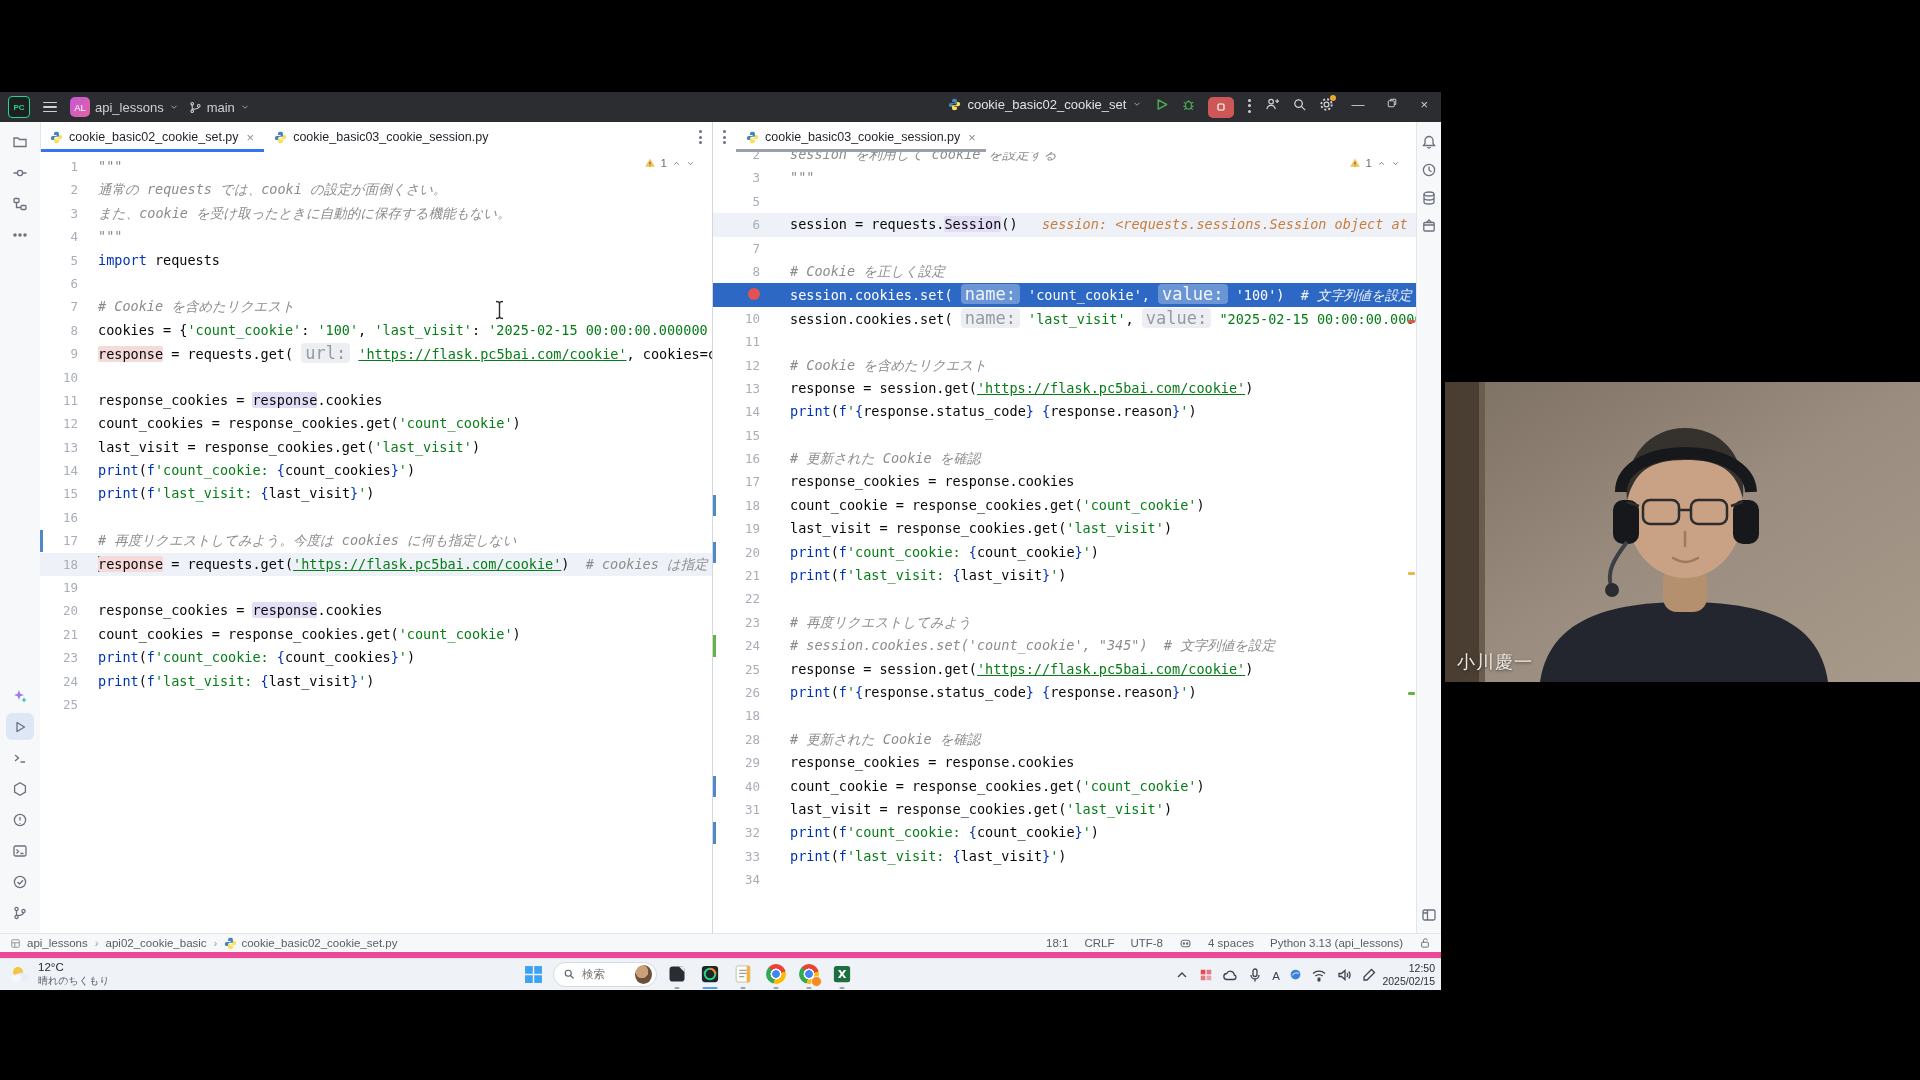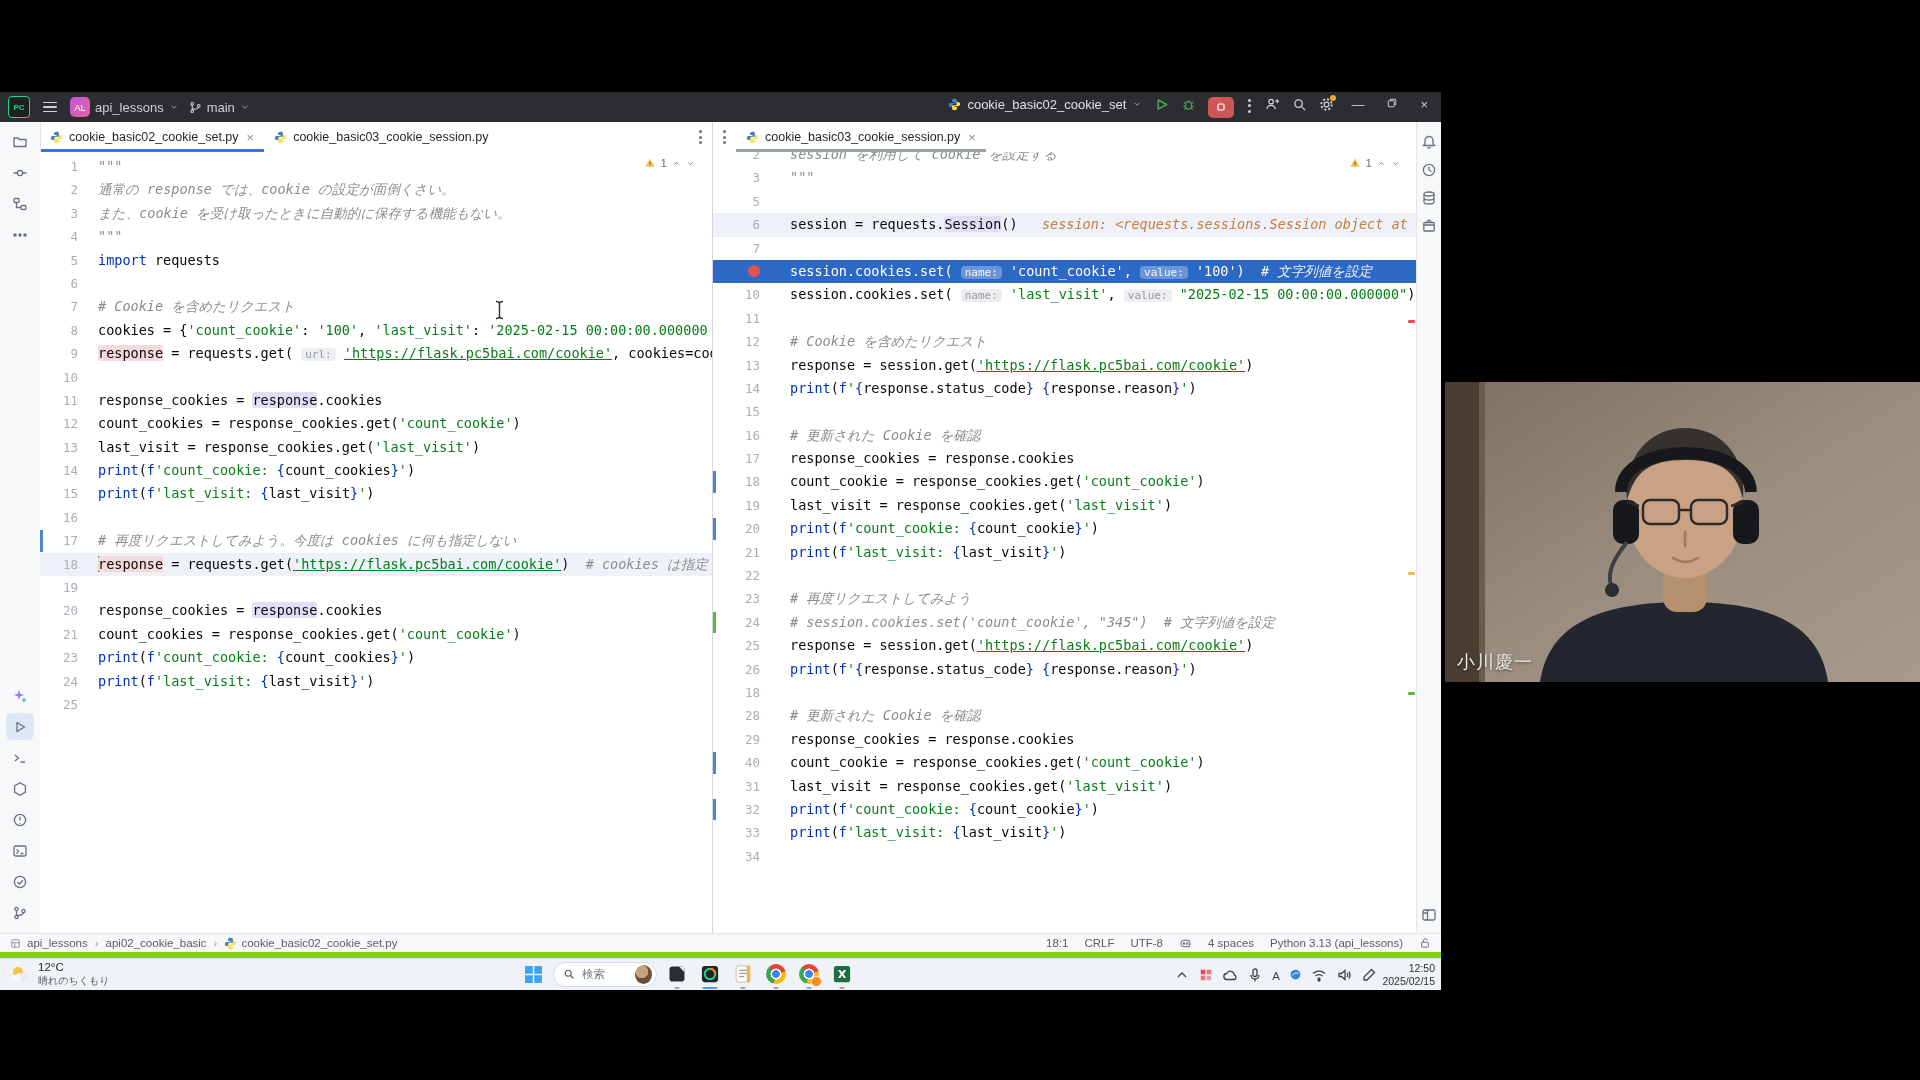--- a/index.html
+++ b/index.html
@@ -1,21 +1,21 @@
 <!DOCTYPE html>
 <html><head>
 <meta charset="utf-8">
 <style>
   html,body{margin:0;padding:0}
   body{width:1920px;height:1080px;background:#000;position:relative;overflow:hidden;
        font-family:"Liberation Sans",sans-serif;-webkit-font-smoothing:antialiased}
   svg{display:block}
 
   
-  .desktop{position:absolute;left:0;top:92px;width:1441px;height:898px;background:#84cc16}
+  .desktop{position:absolute;left:0;top:92px;width:1441px;height:898px;background:#ec4899}
 
   
   .ide{position:absolute;left:0;top:0;width:1441px;height:860px;background:#fff}
 
   .titlebar{position:absolute;left:0;top:0;right:0;height:30px;background:#2b2d30;color:#ced0d6;
             display:flex;align-items:center;font-size:13px;padding:0 8px;box-sizing:border-box;gap:10px}
   .pcapp{width:20px;height:20px;border-radius:4px;background:#1e1f22;border:1.5px solid #21d789;
          display:flex;align-items:center;justify-content:center;color:#21d789;font-size:8px;font-weight:bold}
   .burger{display:flex;flex-direction:column;gap:3px;padding:3px}
   .burger i{width:14px;height:1.6px;background:#ced0d6;border-radius:1px}
@@ -80,21 +80,21 @@
   .sg-p{color:#080808}
   .sg-k{color:#0033b3}
   .sg-s{color:#067d17}
   .sg-c{color:#8c8c8c;font-style:italic}
   .sg-d{color:#8c8c8c;font-style:italic}
   .sg-b{color:#0033b3}
   .sg-l{color:#067d17;text-decoration:underline}
   .sg-g{color:#c77d3c;font-style:italic}
   .sg-w{background:#f5dada;border-radius:2px}
   .sg-r{background:#e3def5;border-radius:2px}
-  .sg-h{background:#edeef2;color:#9499a4;border-radius:4px;padding:0 4px;font-size:11px;font-style:normal}
+  .sg-h{background:#edeef2;color:#9499a4;border-radius:4px;padding:0 4px;font-size:17px;font-style:normal}
   .row.sel .sg-p,.row.sel .sg-s,.row.sel .sg-k,.row.sel .sg-b{color:#fff}
   .row.sel .sg-c{color:#eef2f8}
   .row.sel .sg-h{background:rgba(255,255,255,.3);color:#f3f6fb}
 
   .inspect{position:absolute;top:4px;right:12px;display:flex;align-items:center;gap:5px;
            font-size:11.5px;color:#6c707e;background:rgba(255,255,255,.9);border-radius:4px;padding:1px 5px;z-index:5}
   .tick{position:absolute;right:2px;width:7px;height:3px;border-radius:1px;z-index:4}
 
   
   .statusbar{position:absolute;left:0;right:0;bottom:0;height:19px;background:#f7f8fa;border-top:1px solid #e3e5e9;
@@ -373,21 +373,21 @@
             </svg>
           </span>
         <span>
             <svg width="9" height="9" viewBox="0 0 16 16">
               <path d="M4 6l4 4 4-4" fill="none" stroke="#6c707e" stroke-width="1.6"></path>
             </svg>
           </span>
       </div>
       <div class="rows">
           <div class="row"><span class="gut">1</span><span class="code"><span class="sg sg-d">"""</span></span></div>
-          <div class="row"><span class="gut">2</span><span class="code"><span class="sg sg-d">通常の response では、cookie の設定が面倒くさい。</span></span></div>
+          <div class="row"><span class="gut">2</span><span class="code"><span class="sg sg-d">通常の requests では、cooki の設定が面倒くさい。</span></span></div>
           <div class="row"><span class="gut">3</span><span class="code"><span class="sg sg-d">また、cookie を受け取ったときに自動的に保存する機能もない。</span></span></div>
           <div class="row"><span class="gut">4</span><span class="code"><span class="sg sg-d">"""</span></span></div>
           <div class="row"><span class="gut">5</span><span class="code"><span class="sg sg-k">import</span><span class="sg sg-p"> requests</span></span></div>
           <div class="row"><span class="gut">6</span><span class="code"></span></div>
           <div class="row"><span class="gut">7</span><span class="code"><span class="sg sg-c"># Cookie を含めたリクエスト</span></span></div>
           <div class="row"><span class="gut">8</span><span class="code"><span class="sg sg-p">cookies = {</span><span class="sg sg-s">'count_cookie'</span><span class="sg sg-p">: </span><span class="sg sg-s">'100'</span><span class="sg sg-p">, </span><span class="sg sg-s">'last_visit'</span><span class="sg sg-p">: </span><span class="sg sg-s">'2025-02-15 00:00:00.000000</span></span></div>
           <div class="row"><span class="gut">9</span><span class="code"><span class="sg sg-w">response</span><span class="sg sg-p"> = requests.get( </span><span class="sg sg-h">url:</span><span class="sg sg-p"> </span><span class="sg sg-l">'https://flask.pc5bai.com/cookie'</span><span class="sg sg-p">, cookies=cooki</span></span></div>
           <div class="row"><span class="gut">10</span><span class="code"></span></div>
           <div class="row"><span class="gut">11</span><span class="code"><span class="sg sg-p">response_cookies = </span><span class="sg sg-r">response</span><span class="sg sg-p">.cookies</span></span></div>
           <div class="row"><span class="gut">12</span><span class="code"><span class="sg sg-p">count_cookies = response_cookies.get(</span><span class="sg sg-s">'count_cookie'</span><span class="sg sg-p">)</span></span></div>
@@ -425,20 +425,21 @@
               <path d="M4 6l4 4 4-4" fill="none" stroke="#6c707e" stroke-width="1.6"></path>
             </svg>
           </span>
       </div>
       <div class="rows">
           <div class="row"><span class="gut">2</span><span class="code"><span class="sg sg-d">session を利用して cookie を設定する</span></span></div>
           <div class="row"><span class="gut">3</span><span class="code"><span class="sg sg-d">"""</span></span></div>
           <div class="row"><span class="gut">5</span><span class="code"></span></div>
           <div class="row cur"><span class="gut">6</span><span class="code"><span class="sg sg-p">session = requests.</span><span class="sg sg-r">Session</span><span class="sg sg-p">()   </span><span class="sg sg-g">session: &lt;requests.sessions.Session object at</span></span></div>
           <div class="row"><span class="gut">7</span><span class="code"></span></div>
+          <div class="row"><span class="gut">8</span><span class="code"><span class="sg sg-c"># Cookie を正しく設定</span></span></div>
           <div class="row sel"><span class="gut"><i class="bp"></i></span><span class="code"><span class="sg sg-p">session.cookies.set( </span><span class="sg sg-h">name:</span><span class="sg sg-p"> </span><span class="sg sg-s">'count_cookie'</span><span class="sg sg-p">, </span><span class="sg sg-h">value:</span><span class="sg sg-p"> </span><span class="sg sg-s">'100'</span><span class="sg sg-p">)  </span><span class="sg sg-c"># 文字列値を設定</span></span></div>
           <div class="row"><span class="gut">10</span><span class="code"><span class="sg sg-p">session.cookies.set( </span><span class="sg sg-h">name:</span><span class="sg sg-p"> </span><span class="sg sg-s">'last_visit'</span><span class="sg sg-p">, </span><span class="sg sg-h">value:</span><span class="sg sg-p"> </span><span class="sg sg-s">"2025-02-15 00:00:00.000000"</span><span class="sg sg-p">)</span></span></div>
           <div class="row"><span class="gut">11</span><span class="code"></span></div>
           <div class="row"><span class="gut">12</span><span class="code"><span class="sg sg-c"># Cookie を含めたリクエスト</span></span></div>
           <div class="row"><span class="gut">13</span><span class="code"><span class="sg sg-p">response = session.get(</span><span class="sg sg-l">'https://flask.pc5bai.com/cookie'</span><span class="sg sg-p">)</span></span></div>
           <div class="row"><span class="gut">14</span><span class="code"><span class="sg sg-k">print</span><span class="sg sg-p">(</span><span class="sg sg-k">f</span><span class="sg sg-s">'</span><span class="sg sg-b">{</span><span class="sg sg-p">response.status_code</span><span class="sg sg-b">}</span><span class="sg sg-s"> </span><span class="sg sg-b">{</span><span class="sg sg-p">response.reason</span><span class="sg sg-b">}</span><span class="sg sg-s">'</span><span class="sg sg-p">)</span></span></div>
           <div class="row"><span class="gut">15</span><span class="code"></span></div>
           <div class="row"><span class="gut">16</span><span class="code"><span class="sg sg-c"># 更新された Cookie を確認</span></span></div>
           <div class="row"><span class="gut">17</span><span class="code"><span class="sg sg-p">response_cookies = response.cookies</span></span></div>
           <div class="row"><i class="mark blue"></i><span class="gut">18</span><span class="code"><span class="sg sg-p">count_cookie = response_cookies.get(</span><span class="sg sg-s">'count_cookie'</span><span class="sg sg-p">)</span></span></div>

